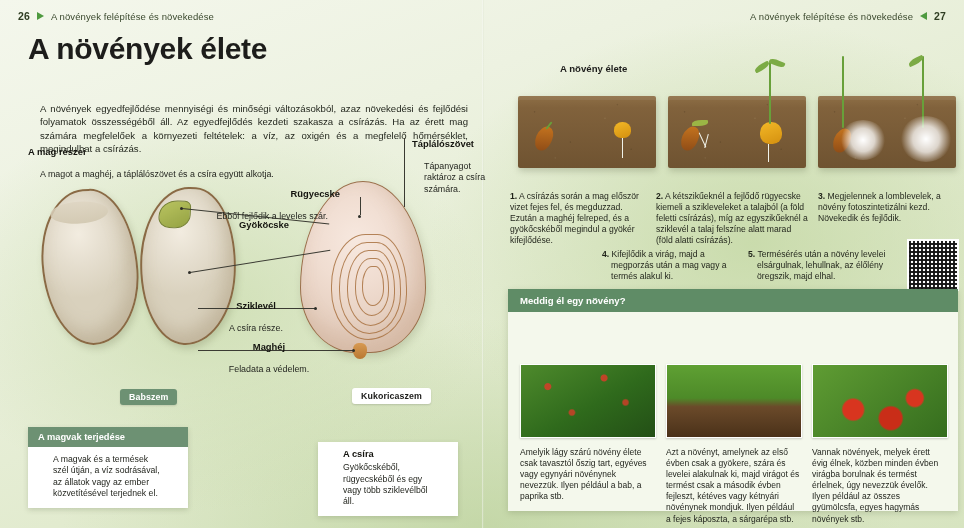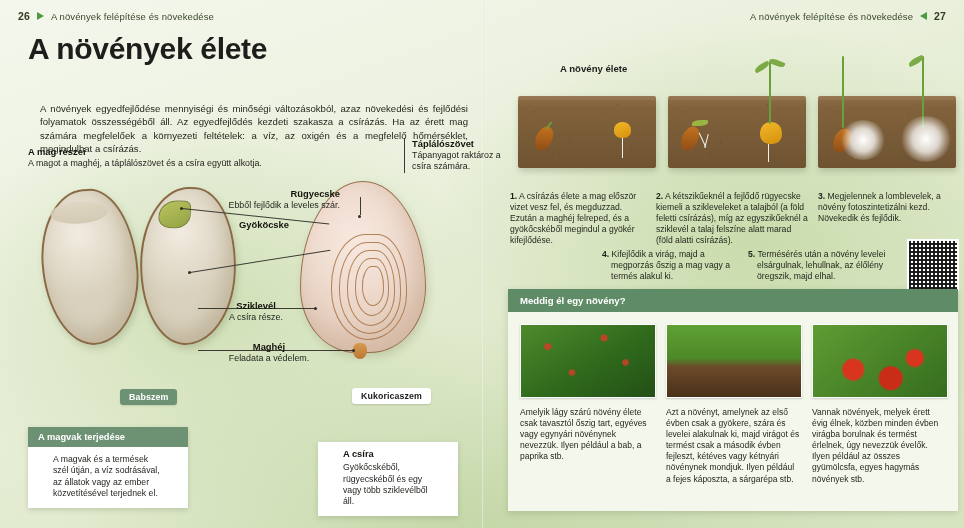--- a/index.html
+++ b/index.html
@@ -40,21 +40,21 @@
     position:absolute;left:28px;top:32px;margin:0;
     font-size:30px;font-weight:bold;letter-spacing:-.3px;color:#1d1d1b;
   }
   .intro{
     position:absolute;left:28px;top:90px;width:428px;margin:12px;
     font-size:9.6px;line-height:13.4px;color:#24281f;text-align:justify;
   }
 
   .lbl{position:absolute;}
   .lbl .h{font-weight:bold;font-size:9.4px;color:#14140f;margin:0 0 1px;}
-  .lbl .b{font-size:8.9px;line-height:11.4px;color:#242620;margin:0;}
+  .lbl .b{font-size:8.9px;line-height:11.4px;color:#242620;margin:12px;}
   .ta-r{text-align:right;}
   .ta-c{text-align:center;}
 
   #lbl-magreszei{left:28px;top:146px;width:300px;}
   #lbl-taplalo{left:404px;top:138px;width:94px;padding-left:7px;border-left:1px solid #3a3a32;}
   #lbl-rugy{left:188px;top:188px;width:152px;}
   #lbl-gyokocske{left:188px;top:219px;width:152px;}
   #lbl-sziklevel{left:185px;top:300px;width:142px;}
   #lbl-maghej{left:198px;top:341px;width:142px;}
 
@@ -173,21 +173,21 @@
 
   
   #panel{
     position:absolute;left:508px;top:289px;width:450px;height:222px;
     background:#f4f8ec;box-shadow:0 2px 6px rgba(80,95,60,.22);
   }
   #panel .hd{
     background:#5f8c66;color:#fff;font-weight:bold;font-size:9.6px;padding:6px 12px;
   }
   #panel .row{display:flex;gap:12px;padding:12px;}
-  #panel .col{width:134px;}
+  #panel .col{width:134px;margin-top:40px;}
   #panel .ph{
     width:134px;height:72px;border:1.5px solid #fff;box-shadow:0 1px 2px rgba(0,0,0,.18);
     background-size:cover;
   }
   #ph1{background:
       radial-gradient(circle at 20% 30%, rgba(214,60,40,.85) 0 3px, transparent 4px),
       radial-gradient(circle at 62% 18%, rgba(214,60,40,.85) 0 3px, transparent 4px),
       radial-gradient(circle at 78% 52%, rgba(214,60,40,.8) 0 2.5px, transparent 4px),
       radial-gradient(circle at 38% 66%, rgba(214,60,40,.8) 0 2.5px, transparent 4px),
       linear-gradient(150deg,#4e8a2c,#2f6a1c 55%,#234f16);}
@@ -307,24 +307,24 @@
   </div>
   <div class="soil" id="soil3">
     <span class="seedbit bean-s" style="left:16px;top:32px;"></span>
     <span class="sprout" style="left:24px;top:-40px;height:72px;"></span>
     <span class="rootball" style="left:22px;top:24px;width:46px;height:40px;"></span>
     <span class="sprout" style="left:104px;top:-40px;height:72px;"></span>
     <span class="leafy" style="left:90px;top:-38px;transform:rotate(-26deg);"></span>
     <span class="rootball" style="left:82px;top:20px;width:52px;height:46px;"></span>
   </div>
 
-  <p class="step" id="step1"><span class="n">1.</span> <span>A csírázás élete a mag először vizet vesz fel, és megduzzad. Ezután a maghéj felreped, és a gyökőcskéből megindul a gyökér kifejlődése.</span></p>
+  <p class="step" id="step1"><span class="n">1.</span> <span>A csírázás során a mag először vizet fejes fel, és megduzzad. Ezután a maghéj felreped, és a gyökőcskéből megindul a gyökér kifejlődése.</span></p>
   <p class="step" id="step2"><span class="n">2.</span> <span>A kétszikűeknél a fejlődő rügyecske kiemeli a szikleveleket a talajból (a föld feletti csírázás), míg az egyszikűeknél a sziklevél a talaj felszíne alatt marad (föld alatti csírázás).</span></p>
   <p class="step" id="step3"><span class="n">3.</span> <span>Megjelennek a lomblevelek, a növény fotoszintetizálni kezd. Növekedik és fejlődik.</span></p>
-  <p class="step" id="step4"><span class="n">4.</span> <span>Kifejlődik a virág, majd a megporzás őszig a mag vagy a termés alakul ki.</span></p>
+  <p class="step" id="step4"><span class="n">4.</span> <span>Kifejlődik a virág, majd a megporzás után a mag vagy a termés alakul ki.</span></p>
   <p class="step" id="step5"><span class="n">5.</span> <span>Termésérés után a növény levelei elsárgulnak, lehullnak, az élőlény öregszik, majd elhal.</span></p>
 
   <div id="qr">
       <div class="m"></div>
     </div>
 
   <div id="panel">
     <div class="hd">Meddig él egy növény?</div>
     <div class="row">
       <div class="col">

